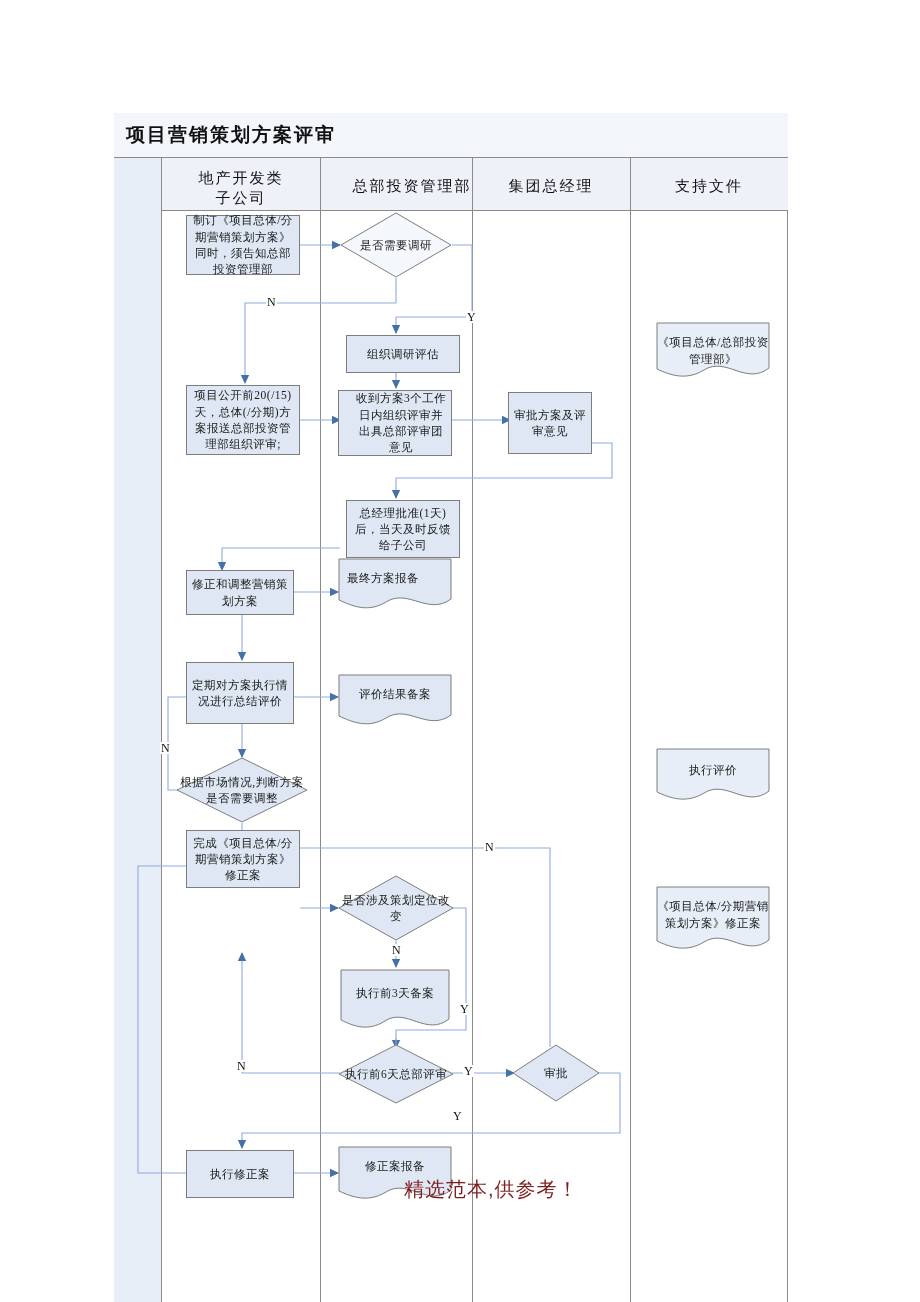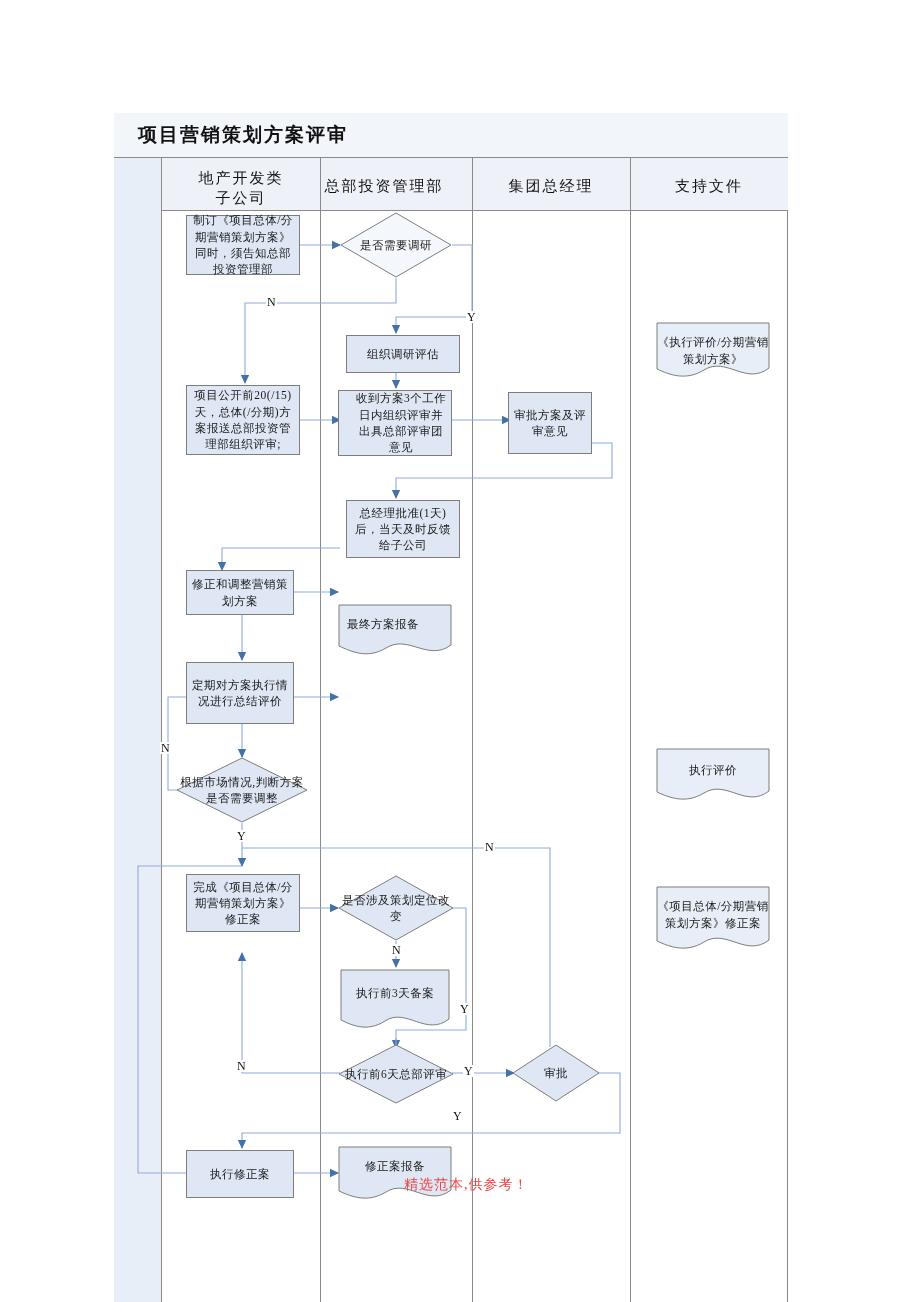--- a/index.html
+++ b/index.html
@@ -4,35 +4,35 @@
 <style>
   html,body{margin:0;padding:0;background:#ffffff;}
   body{font-family:"Liberation Serif","DejaVu Serif",serif;}
   #page{position:relative;width:920px;height:1302px;overflow:hidden;background:#fff;}
 
   
   .tbl{position:absolute;box-sizing:border-box;}
   #table-frame{left:114px;top:113px;width:674px;height:1189px;border:1px solid #8a8a8a;border-bottom:none;background:#fff;}
   #title-row{left:114px;top:113px;width:674px;height:45px;border-bottom:1px solid #8a8a8a;background:#f2f5fa;}
   #title-text{position:absolute;left:126px;top:122px;font-size:19px;font-weight:bold;letter-spacing:2px;color:#111;
-              font-family:"Liberation Serif","DejaVu Serif",serif;margin-left:12px;}
+              font-family:"Liberation Serif","DejaVu Serif",serif;}
   #header-row{left:114px;top:158px;width:674px;height:53px;border-bottom:1px solid #8a8a8a;background:#eef2f8;}
   #leftband{left:114px;top:158px;width:48px;height:1144px;background:#e8eef7;border-right:1px solid #8a8a8a;}
 
   .vline{position:absolute;width:1px;background:#8a8a8a;top:158px;height:1144px;}
 
   .colhead{position:absolute;top:164px;height:44px;display:flex;align-items:center;justify-content:center;
            text-align:center;font-size:15px;letter-spacing:2px;color:#111;line-height:1.35;
            font-family:"Liberation Serif","DejaVu Serif",serif;}
 
   
   #watermark{position:absolute;left:228px;top:598px;width:470px;height:62px;color:#e9e9ea;font-size:54px;
              letter-spacing:1px;font-family:"Liberation Sans",sans-serif;white-space:nowrap;user-select:none;}
-  #footnote{position:absolute;left:404px;top:1176px;font-size:14px;color:#ef4444;letter-spacing:1px;
-            font-family:Liberation Serif, serif;}
+  #footnote{position:absolute;left:404px;top:1176px;font-size:20px;color:#7f1d1d;letter-spacing:1px;
+            font-family:Liberation Sans, sans-serif;}
 
   
   .shape{position:absolute;box-sizing:border-box;display:flex;align-items:center;justify-content:center;
          text-align:center;color:#1a1a1a;line-height:1.42;letter-spacing:0.5px;
          font-family:"Liberation Serif","DejaVu Serif",serif;}
   .proc{background:#dee7f3;border:1px solid #7d7d7d;font-size:11.5px;padding:2px 4px;}
   .diamond-wrap{position:absolute;}
   .diamond-wrap svg{position:absolute;left:0;top:0;}
   .diamond-label{position:absolute;left:0;top:0;width:100%;height:100%;display:flex;align-items:center;
                  justify-content:center;text-align:center;font-size:11.5px;line-height:1.4;color:#1a1a1a;
@@ -63,21 +63,21 @@
   <div class="tbl" id="leftband"></div>
 
   <div class="vline" style="left:320px;"></div>
   <div class="vline" style="left:472px;"></div>
   <div class="vline" style="left:630px;"></div>
 
   <div class="colhead" style="left:162px;width:158px;align-items:flex-end;">
     <div><span>地产开发类</span><br>
          <span>子公司</span></div>
   </div>
-  <div class="colhead" style="left:308px;width:152px;">总部投资管理部</div>
+  <div class="colhead" style="left:336px;width:152px;">总部投资管理部</div>
   <div class="colhead" style="left:472px;width:158px;">集团总经理</div>
   <div class="colhead" style="left:630px;width:158px;">支持文件</div>
 
   <svg id="edges">
     <defs>
       <marker id="ah" markerWidth="9" markerHeight="9" refX="7.5" refY="4.5" orient="auto">
         <path d="M0,0.6 L8.5,4.5 L0,8.4 Z" fill="#4472a8"></path>
       </marker>
     </defs>
     <g stroke="#8faadc" stroke-width="1.1" fill="none">
@@ -151,44 +151,50 @@
 
   <div class="shape proc" style="left:186px;top:662px;width:108px;height:62px;">定期对方案执行情况进行总结评价</div>
 
   <div class="diamond-wrap" style="left:176px;top:757px;width:132px;height:66px;">
     <svg width="132" height="66">
         <polygon points="66,1 131,33 66,65 1,33" fill="#dee7f3" stroke="#7d7d7d" stroke-width="1"></polygon>
       </svg>
     <div class="diamond-label">根据市场情况,判断方案是否需要调整</div>
   </div>
 
-  <div class="shape proc" style="left:186px;top:874px;width:114px;height:58px;">完成《项目总体/分期营销策划方案》修正案</div>
+  <div class="shape proc" style="left:186px;top:830px;width:114px;height:58px;">完成《项目总体/分期营销策划方案》修正案</div>
 
   <div class="shape proc" style="left:186px;top:1150px;width:108px;height:48px;">执行修正案</div>
 
   <div class="diamond-wrap" style="left:340px;top:212px;width:112px;height:66px;">
     <svg width="112" height="66">
         <polygon points="56,1 111,33 56,65 1,33" fill="#f4f7fb" stroke="#7d7d7d" stroke-width="1"></polygon>
       </svg>
     <div class="diamond-label">是否需要调研</div>
   </div>
 
   <div class="shape proc" style="left:338px;top:335px;width:114px;height:38px;margin-left:8px;">组织调研评估</div>
 
   <div class="shape proc" style="left:338px;top:390px;width:114px;height:66px;padding-left:16px;">收到方案3个工作日内组织评审并出具总部评审团意见</div>
 
   <div class="shape proc" style="left:338px;top:500px;width:114px;height:58px;margin-left:8px;">总经理批准(1天)后，当天及时反馈给子公司</div>
 
-  <div class="doc-wrap" style="left:338px;top:604px;width:90px;height:52px;">
+  <div class="doc-wrap" style="left:338px;top:558px;width:90px;height:52px;">
     <svg width="114" height="52" viewBox="0 0 114 52" preserveAspectRatio="none">
       <path d="M1,1 L113,1 L113,41 C90,58 70,30 48,44 C30,55 14,48 1,42 Z" fill="#dee7f3" stroke="#7d7d7d" stroke-width="1"></path>
     </svg>
     <div class="doc-label">最终方案报备</div>
   </div>
 
+  <div class="doc-wrap" style="left:338px;top:674px;width:114px;height:52px;">
+    <svg width="114" height="52" viewBox="0 0 114 52" preserveAspectRatio="none">
+      <path d="M1,1 L113,1 L113,41 C90,58 70,30 48,44 C30,55 14,48 1,42 Z" fill="#dee7f3" stroke="#7d7d7d" stroke-width="1"></path>
+    </svg>
+    <div class="doc-label">评价结果备案</div>
+  </div>
 
   <div class="diamond-wrap" style="left:338px;top:875px;width:116px;height:66px;">
     <svg width="116" height="66">
         <polygon points="58,1 115,33 58,65 1,33" fill="#dee7f3" stroke="#7d7d7d" stroke-width="1"></polygon>
       </svg>
     <div class="diamond-label">是否涉及策划定位改变</div>
   </div>
 
   <div class="doc-wrap" style="left:340px;top:969px;width:110px;height:62px;">
     <svg width="110" height="62" viewBox="0 0 110 62" preserveAspectRatio="none">
@@ -217,21 +223,21 @@
     <svg width="88" height="58">
         <polygon points="44,1 87,29 44,57 1,29" fill="#dee7f3" stroke="#7d7d7d" stroke-width="1"></polygon>
       </svg>
     <div class="diamond-label">审批</div>
   </div>
 
   <div class="doc-wrap" style="left:656px;top:322px;width:114px;height:58px;">
     <svg width="114" height="58" viewBox="0 0 114 58" preserveAspectRatio="none">
       <path d="M1,1 L113,1 L113,46 C90,64 70,34 48,48 C30,59 14,53 1,47 Z" fill="#e8eef7" stroke="#7d7d7d" stroke-width="1"></path>
     </svg>
-    <div class="doc-label">《执行评价/分期营销策划方案》</div>
+    <div class="doc-label">《项目总体/总部投资管理部》</div>
   </div>
 
   <div class="doc-wrap" style="left:656px;top:748px;width:114px;height:54px;">
     <svg width="114" height="54" viewBox="0 0 114 54" preserveAspectRatio="none">
       <path d="M1,1 L113,1 L113,43 C90,61 70,31 48,45 C30,56 14,50 1,44 Z" fill="#e8eef7" stroke="#7d7d7d" stroke-width="1"></path>
     </svg>
     <div class="doc-label" style="padding-top:14px;">执行评价</div>
   </div>
 
   <div class="doc-wrap" style="left:656px;top:886px;width:114px;height:66px;">

